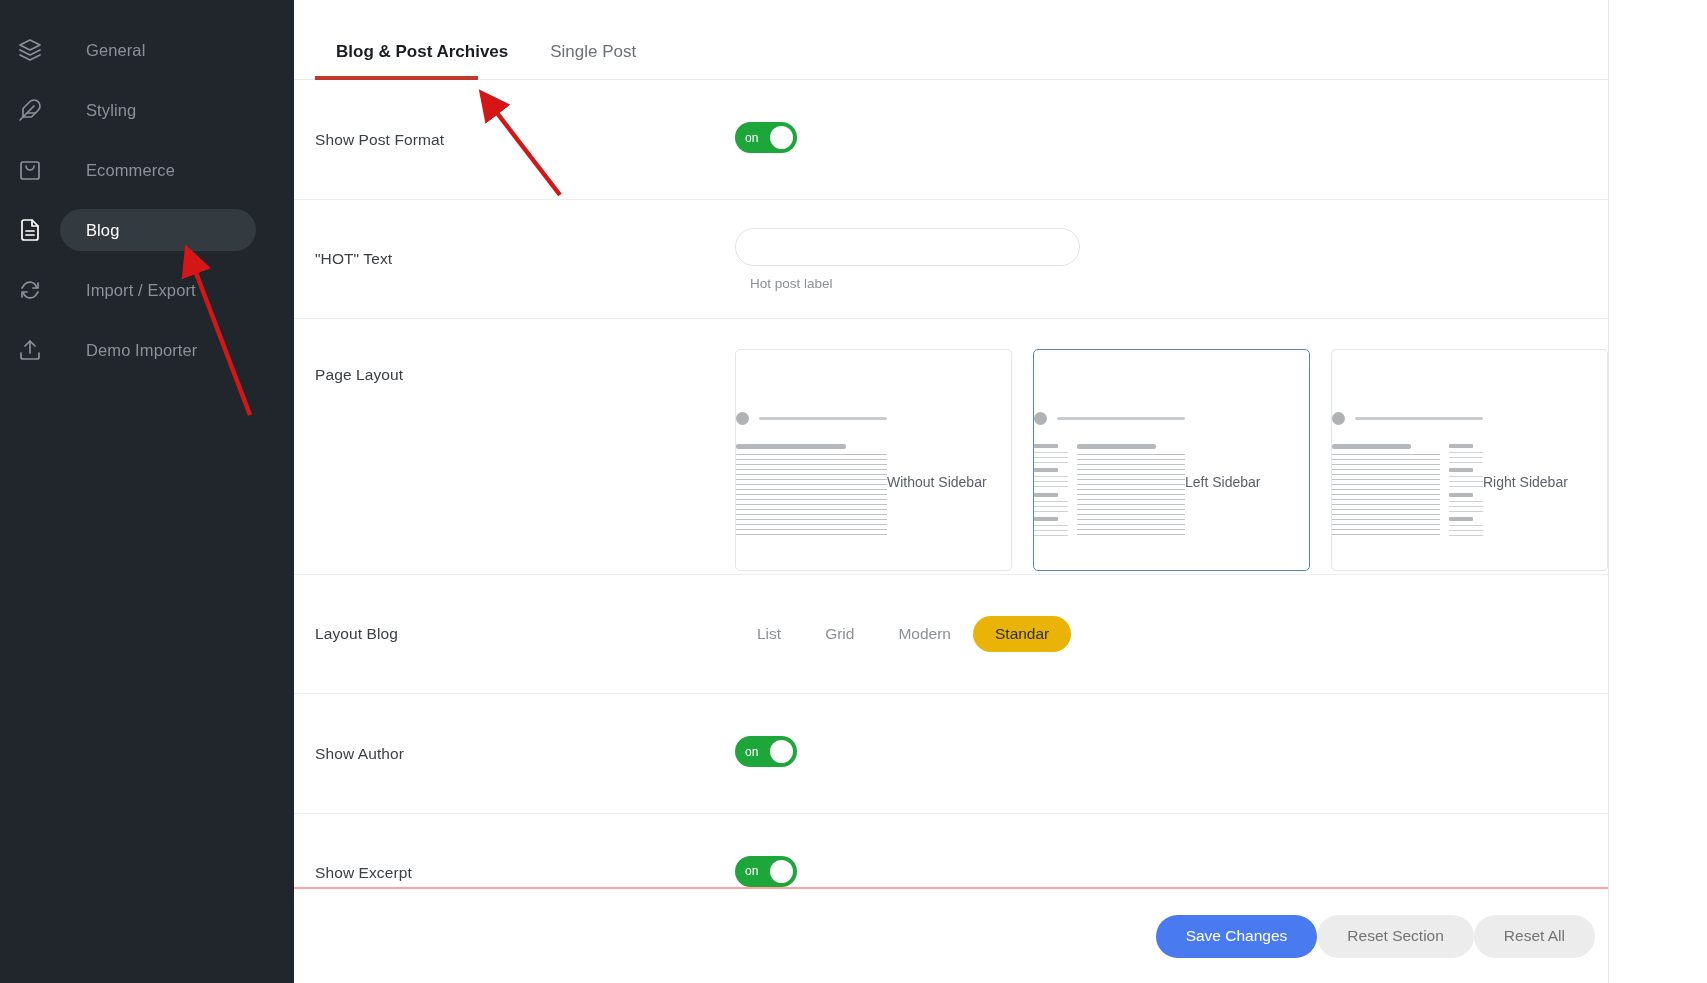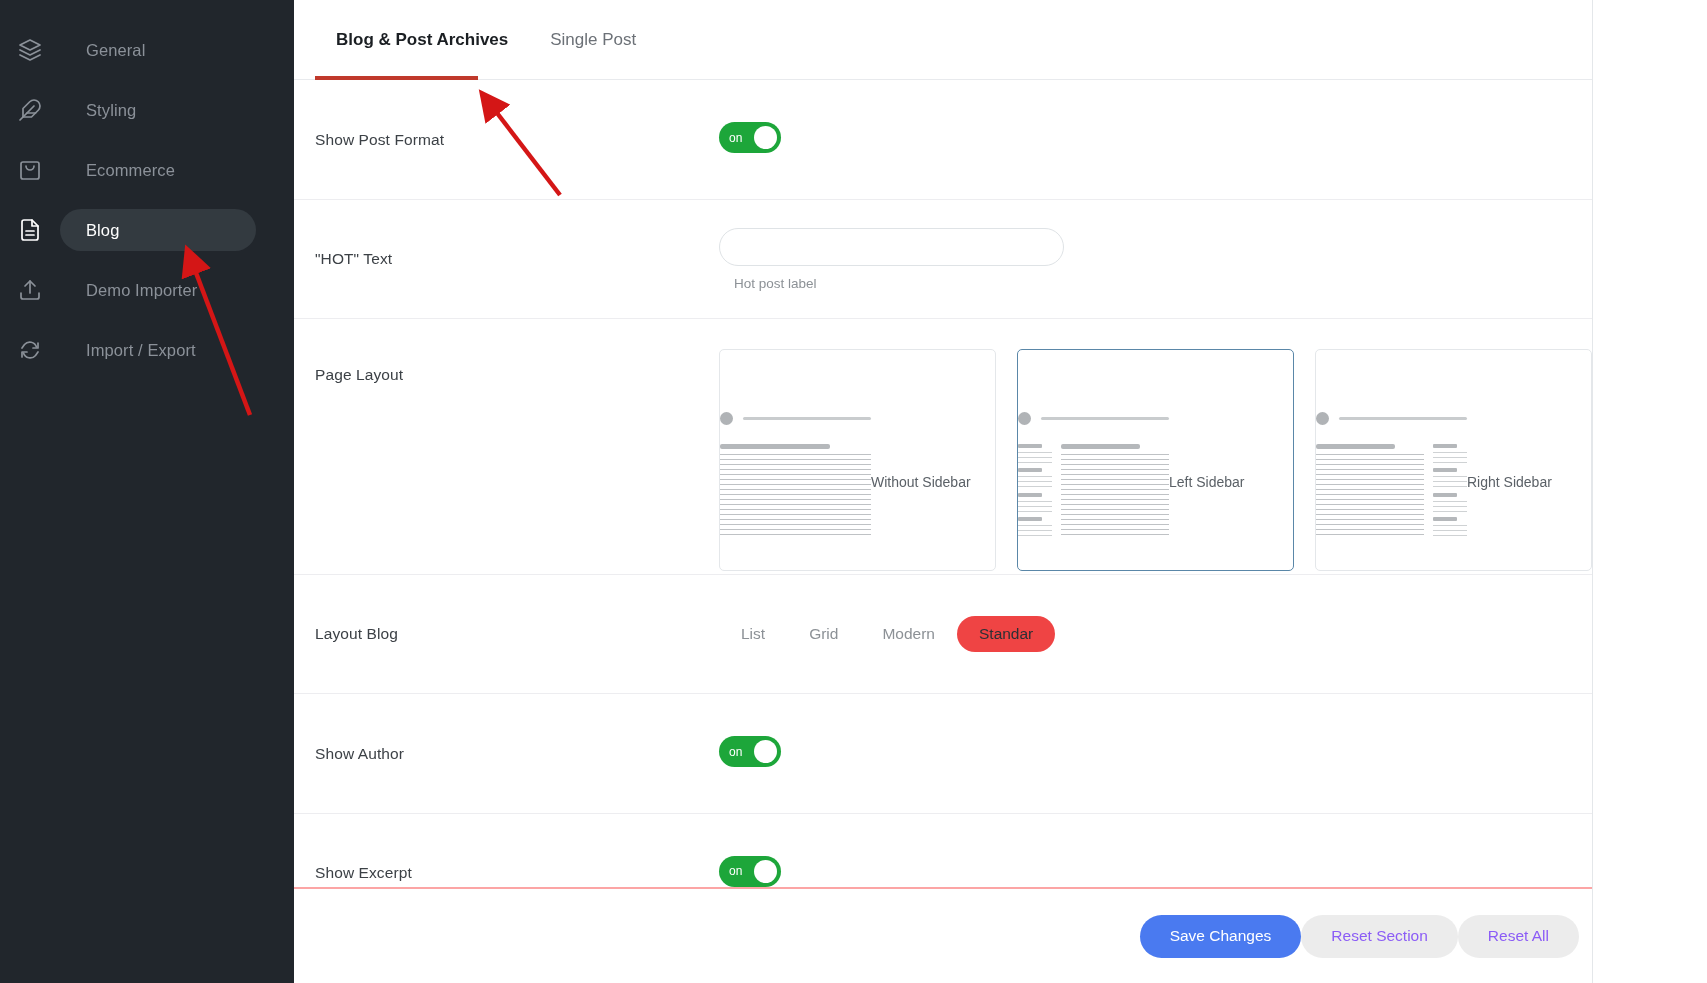--- a/index.html
+++ b/index.html
@@ -66,38 +66,39 @@
   .tabbar {
     height: 80px; flex: 0 0 80px;
     border-bottom: 1px solid #e8eaed;
     display: flex; align-items: center;
     padding-left: 21px;
     position: relative;
   }
   .tab {
     font-size: 17px;
     color: #6c7177;
-    padding: 0 21px;
+    padding: 12px 21px;
     height: 80px;
     line-height: 80px;
     cursor: pointer;
     white-space: nowrap;
   }
   .tab.active { color: #1b1f23; font-weight: bold; }
 
   
   .rows {
     flex: 1 1 auto;
     overflow: hidden;
   }
   .row {
     display: flex;
     align-items: center;
     border-bottom: 1px solid #ededf0;
     padding-left: 21px;
+    gap: 16px;
   }
   .row .label {
     flex: 0 0 404px;
     font-size: 15.5px;
     color: #3c4146;
     letter-spacing: .1px;
   }
   .row .field { flex: 1 1 auto; }
 
   .r-showpostformat { height: 120px; }
@@ -186,41 +187,41 @@
 
   
   .seg { display: flex; align-items: center; gap: 0; }
   .seg-item {
     font-size: 15.5px; color: #8c9196;
     padding: 9px 22px;
     border-radius: 18px;
     cursor: pointer;
     white-space: nowrap;
   }
-  .seg-item.active { background: #ef4444; color: #2b3035; }
+  .seg-item.active { background: #eab308; color: #2b3035; }
 
   
   .footer {
     flex: 0 0 96px; height: 96px;
     border-top: 2px solid #fca5a5;
     display: flex; align-items: center; justify-content: flex-end;
     padding-right: 13px; 
     background: #ffffff;
   }
   .btn {
     height: 43px; border-radius: 22px;
     border: none;
     font-size: 15.5px;
     font-family: "Liberation Sans", sans-serif;
     padding: 0 30px;
     cursor: pointer;
     white-space: nowrap;
   }
   .btn-primary { background: #4a7af0; color: #ffffff; }
-  .btn-muted { background: #ececec; color: #8b5cf6; }
+  .btn-muted { background: #ececec; color: #737373; }
 
   
   .anno { position: absolute; left: 0; top: 0; width: 1707px; height: 983px;
           pointer-events: none; z-index: 50; }
   .tab-underline {
     position: absolute;
     left: 315px; top: 76px;
     width: 163px; height: 4px;
     background: #c0392b;
     z-index: 40;
@@ -273,38 +274,38 @@
           <line x1="8" y1="13" x2="16" y2="13"></line>
           <line x1="8" y1="17" x2="16" y2="17"></line>
         </svg>
       </span>
       <span class="side-pill">Blog</span>
     </div>
 
     <div class="side-item">
       <span class="side-icon">
         <svg width="24" height="24" viewBox="0 0 24 24" fill="none" stroke="currentColor" stroke-width="1.7" stroke-linecap="round" stroke-linejoin="round">
-          <path d="M21 15v4a2 2 0 0 1-2 2H5a2 2 0 0 1-2-2v-4"></path>
-          <polyline points="17 8 12 3 7 8"></polyline>
-          <line x1="12" y1="3" x2="12" y2="15"></line>
-        </svg>
-      </span>
-      <span class="side-pill">Demo Importer</span>
-    </div>
-
-    <div class="side-item">
-      <span class="side-icon">
-        <svg width="24" height="24" viewBox="0 0 24 24" fill="none" stroke="currentColor" stroke-width="1.7" stroke-linecap="round" stroke-linejoin="round">
           <polyline points="20 5 20 10 15 10"></polyline>
           <polyline points="4 19 4 14 9 14"></polyline>
           <path d="M18.5 9a7 7 0 0 0-12-2.5L4 10"></path>
           <path d="M5.5 15a7 7 0 0 0 12 2.5L20 14"></path>
         </svg>
       </span>
       <span class="side-pill">Import / Export</span>
+    </div>
+
+    <div class="side-item">
+      <span class="side-icon">
+        <svg width="24" height="24" viewBox="0 0 24 24" fill="none" stroke="currentColor" stroke-width="1.7" stroke-linecap="round" stroke-linejoin="round">
+          <path d="M21 15v4a2 2 0 0 1-2 2H5a2 2 0 0 1-2-2v-4"></path>
+          <polyline points="17 8 12 3 7 8"></polyline>
+          <line x1="12" y1="3" x2="12" y2="15"></line>
+        </svg>
+      </span>
+      <span class="side-pill">Demo Importer</span>
     </div>
 
   </nav>
 
   <section class="main">
 
     <div class="tabbar">
       <div class="tab active">Blog &amp; Post Archives</div>
       <div class="tab">Single Post</div>
     </div>

